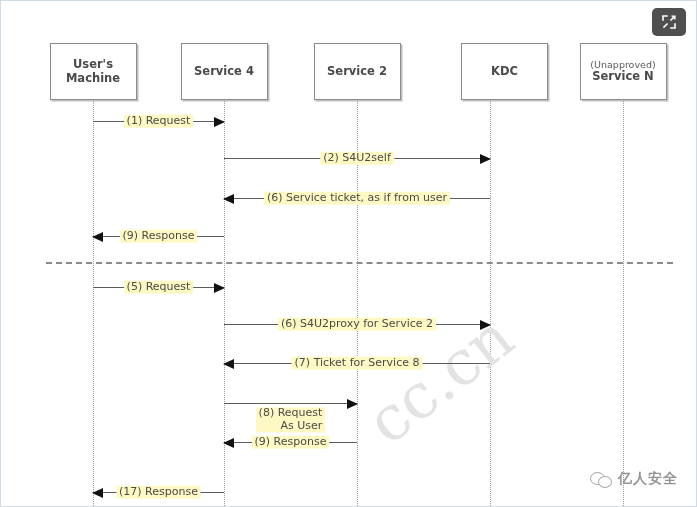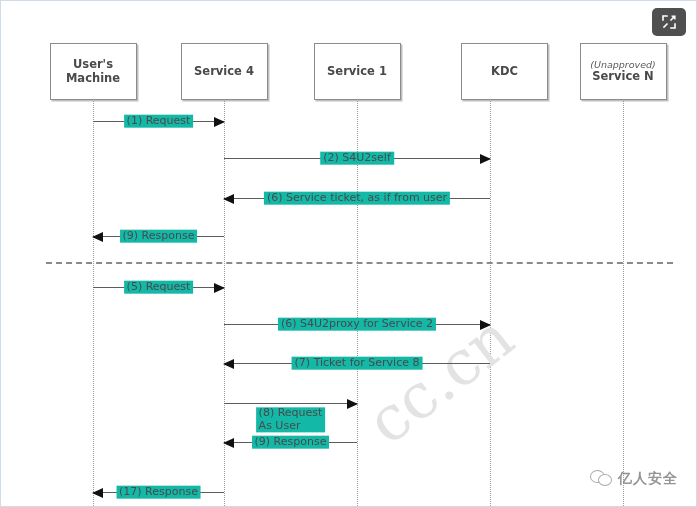--- a/index.html
+++ b/index.html
@@ -36,21 +36,20 @@
     font-size: 11.5px;
     font-weight: bold;
     z-index: 5;
     margin-top: 10px;
   }
   .participant .sub {
     display: block;
     font-size: 9.5px;
     font-weight: normal;
     color: #5a5a5a;
-    font-style: italic;
   }
 
   
   .lifeline {
     position: absolute;
     width: 0;
     border-left: 1.6px dotted #9b9b9b;
     z-index: 1;
   }
 
@@ -89,27 +88,27 @@
   }
   .msg.left .head {
     left: -1px;
     border-right: 11px solid #111111;
   }
   .msg .label {
     position: absolute;
     left: 50%;
     transform: translate(-50%, -50%);
     top: 0;
-    background: #14b8a6;
+    background: #fef9c3;
     padding: 0 3px;
     white-space: nowrap;
     font-size: 11px;
     color: #4a4a4a;
     line-height: 1.15;
-    text-align: left;
+    text-align: right;
   }
   .msg .label.two-line {
     transform: translate(-50%, -50%);
     margin-top: 17px;
   }
 
   
   #watermark {
     position: absolute;
     left: 352px;
@@ -123,21 +122,21 @@
     user-select: none;
     z-index: 3;
   }
 
   
   #wechat-badge {
     position: absolute;
     right: 18px;
     bottom: 18px;
     display: flex;
-    align-items: flex-start;
+    align-items: flex-end;
     gap: 6px;
     z-index: 6;
     opacity: 0.72;
   }
   #wechat-badge .logo {
     position: relative;
     width: 22px;
     height: 16px;
   }
   #wechat-badge .logo .b1,
@@ -210,21 +209,21 @@
   </div>
 
   <div class="participant" style="left:179.5px; top:32px;">
     <div>
       <span>Service 4</span>
     </div>
   </div>
 
   <div class="participant" style="left:312.5px; top:32px;">
     <div>
-      <span>Service 1</span>
+      <span>Service 2</span>
     </div>
   </div>
 
   <div class="participant" style="left:460px; top:32px;">
     <div>
       <span>KDC</span>
     </div>
   </div>
 
   <div class="participant" style="left:578.5px; top:32px;">

